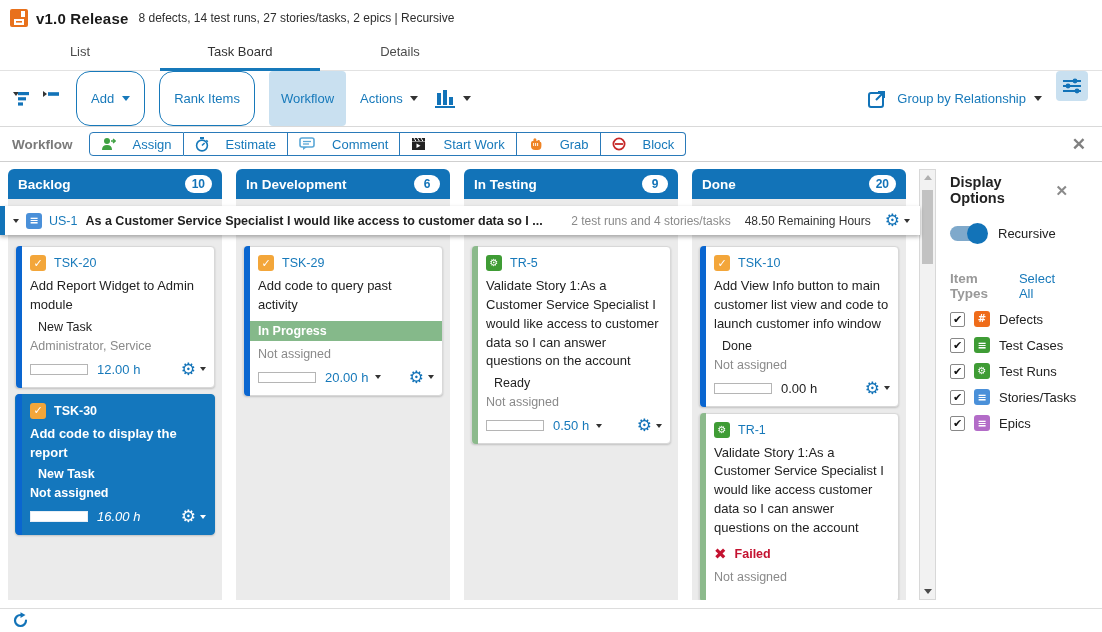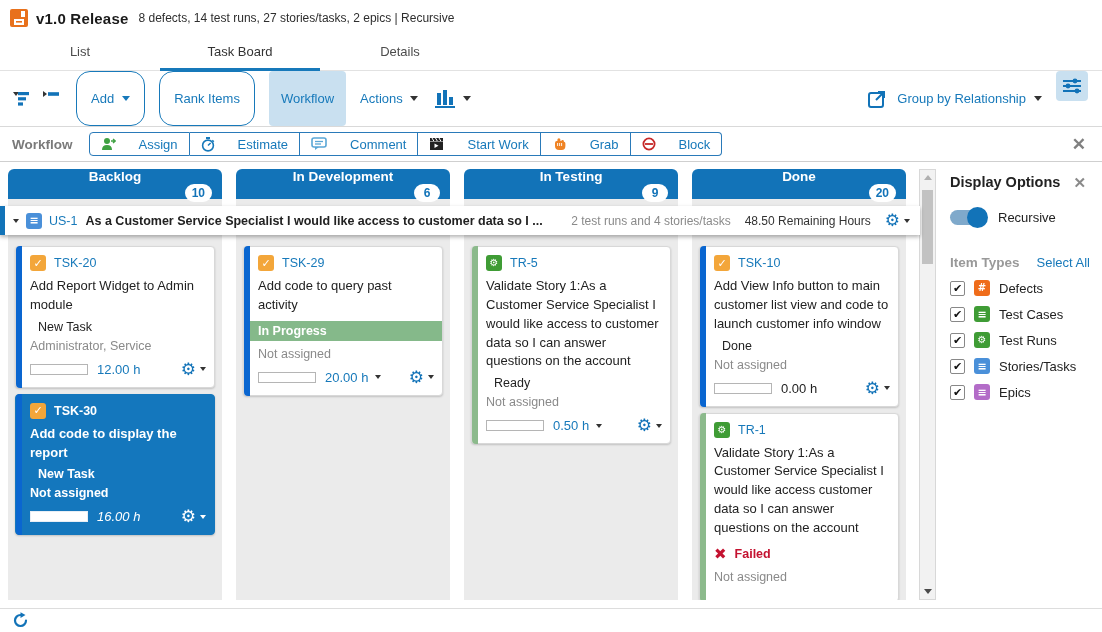--- a/index.html
+++ b/index.html
@@ -34,30 +34,30 @@
   .caret.dark { border-top-color:#333; }
   .caret.sm { border-left-width:3px; border-right-width:3px; border-top-width:4px; }
   .toolbar-spacer { flex:1; }
   .grp-by { color:#1779ba; font-size:13px; display:inline-flex; align-items:center; gap:8px; margin:0 14px 0 10px; cursor:pointer; }
   .sliders-btn { width:32px; height:30px; background:#c9e0f0; border-radius:4px; display:flex; align-items:center; justify-content:center; cursor:pointer; }
 
   
   .wf-bar { position:absolute; top:127px; left:0; right:0; height:35px; border-bottom:1px solid #cfcfcf; display:flex; align-items:center; padding-left:12px; background:#fff; }
   .wf-label { font-weight:bold; color:#7a7a7a; font-size:13.5px; margin-right:16px; }
   .wf-group { display:flex; }
-  .wf-btn { background:#fff; border:1px solid #2a7ab9; border-left-width:0; color:#1779ba; font-size:13px; padding:3px 11px; display:inline-flex; align-items:center; gap:23px; cursor:pointer; height:24px; }
+  .wf-btn { background:#fff; border:1px solid #2a7ab9; border-left-width:0; color:#1779ba; font-size:13px; padding:3px 11px; display:inline-flex; align-items:center; gap:17px; cursor:pointer; height:24px; }
   .wf-btn:first-child { border-left-width:1px; border-radius:4px 0 0 4px; }
   .wf-btn:last-child { border-radius:0 4px 4px 0; }
   .wf-close { margin-left:auto; margin-right:16px; color:#808080; font-size:17px; font-weight:bold; cursor:pointer; line-height:1; }
 
   
   .board { position:absolute; top:162px; left:0; width:940px; height:446px; }
   .cols { display:flex; gap:14px; padding-left:8px; }
   .col { width:214px; flex:0 0 214px; margin-top:7px; }
-  .col-header { height:30px; background:#1273b8; border-radius:6px 6px 0 0; color:#fff; font-weight:bold; font-size:13.5px; display:flex; align-items:center; padding:0 10px;flex-direction:column; }
+  .col-header { height:30px; background:#1273b8; border-radius:6px 6px 0 0; color:#fff; font-weight:bold; font-size:13.5px; display:flex; align-items:center; padding:0 10px; }
   .col-badge { margin-left:auto; background:#fff; color:#1273b8; border-radius:10px; min-width:26px; text-align:center; font-size:12px; font-weight:bold; padding:2px 7px; }
   .col-body { background:#ebebeb; height:401px; padding:47px 7px 0 7px; overflow:hidden; }
 
   
   .story-row { position:absolute; top:44px; left:0; width:920px; height:29px; background:#fff; border-left:5px solid #1273b8; box-shadow:0 2px 4px rgba(0,0,0,.3); display:flex; align-items:center; padding:0 10px 0 8px; z-index:5; }
   .story-row .sr-id { color:#1779ba; font-size:12.5px; margin:0 8px 0 7px; cursor:pointer; }
   .story-row .sr-title { font-weight:bold; color:#222; font-size:12.5px; white-space:nowrap; overflow:hidden; }
   .sr-right { margin-left:auto; display:flex; align-items:center; gap:14px; white-space:nowrap; }
   .sr-summary { color:#8a8a8a; font-size:12px; }
   .sr-remaining { color:#333; font-size:12px; }
@@ -97,21 +97,21 @@
   .card.selected .gear { color:#fff; }
   .card.selected .caret.dark { border-top-color:#fff; }
 
   
   .vscroll { position:absolute; left:919px; top:7px; width:17px; height:431px; background:#f2f2f2; border:1px solid #d8d8d8; }
   .vthumb { position:absolute; left:2px; right:2px; top:20px; height:74px; background:#c2c2c2; }
   .varrow-up { position:absolute; top:5px; left:4px; width:0; height:0; border-left:4px solid transparent; border-right:4px solid transparent; border-bottom:5px solid #b0b0b0; }
   .varrow-down { position:absolute; bottom:5px; left:4px; width:0; height:0; border-left:4px solid transparent; border-right:4px solid transparent; border-top:5px solid #4a4a4a; }
 
   
-  .sidebar { position:absolute; left:940px; top:162px; width:162px; bottom:24px; background:#fff; padding:12px 10px 0 10px; }
+  .sidebar { position:absolute; left:940px; top:162px; width:162px; bottom:24px; background:#fff; padding:12px 28px 0 10px; }
   .so-title-row { display:flex; align-items:center; }
   .so-title { font-size:14.5px; font-weight:bold; color:#222; }
   .so-close { margin-left:auto; color:#8a8a8a; font-weight:bold; font-size:15px; cursor:pointer; margin-right:6px; line-height:1; }
   .toggle-row { display:flex; align-items:flex-end; gap:12px; margin-top:20px; }
   .toggle { width:36px; height:15px; border-radius:8px; background:#7fa9cb; position:relative; cursor:pointer; }
   .toggle-knob { position:absolute; right:-2px; top:-3px; width:21px; height:21px; border-radius:50%; background:#1273b8; }
   .toggle-label { font-size:13px; color:#222; }
   .itemtypes-row { display:flex; align-items:baseline; margin-top:30px; }
   .itemtypes-label { font-weight:bold; color:#999; font-size:13.5px; }
   .select-all { margin-left:auto; color:#1779ba; font-size:13px; cursor:pointer; margin-right:2px; }

